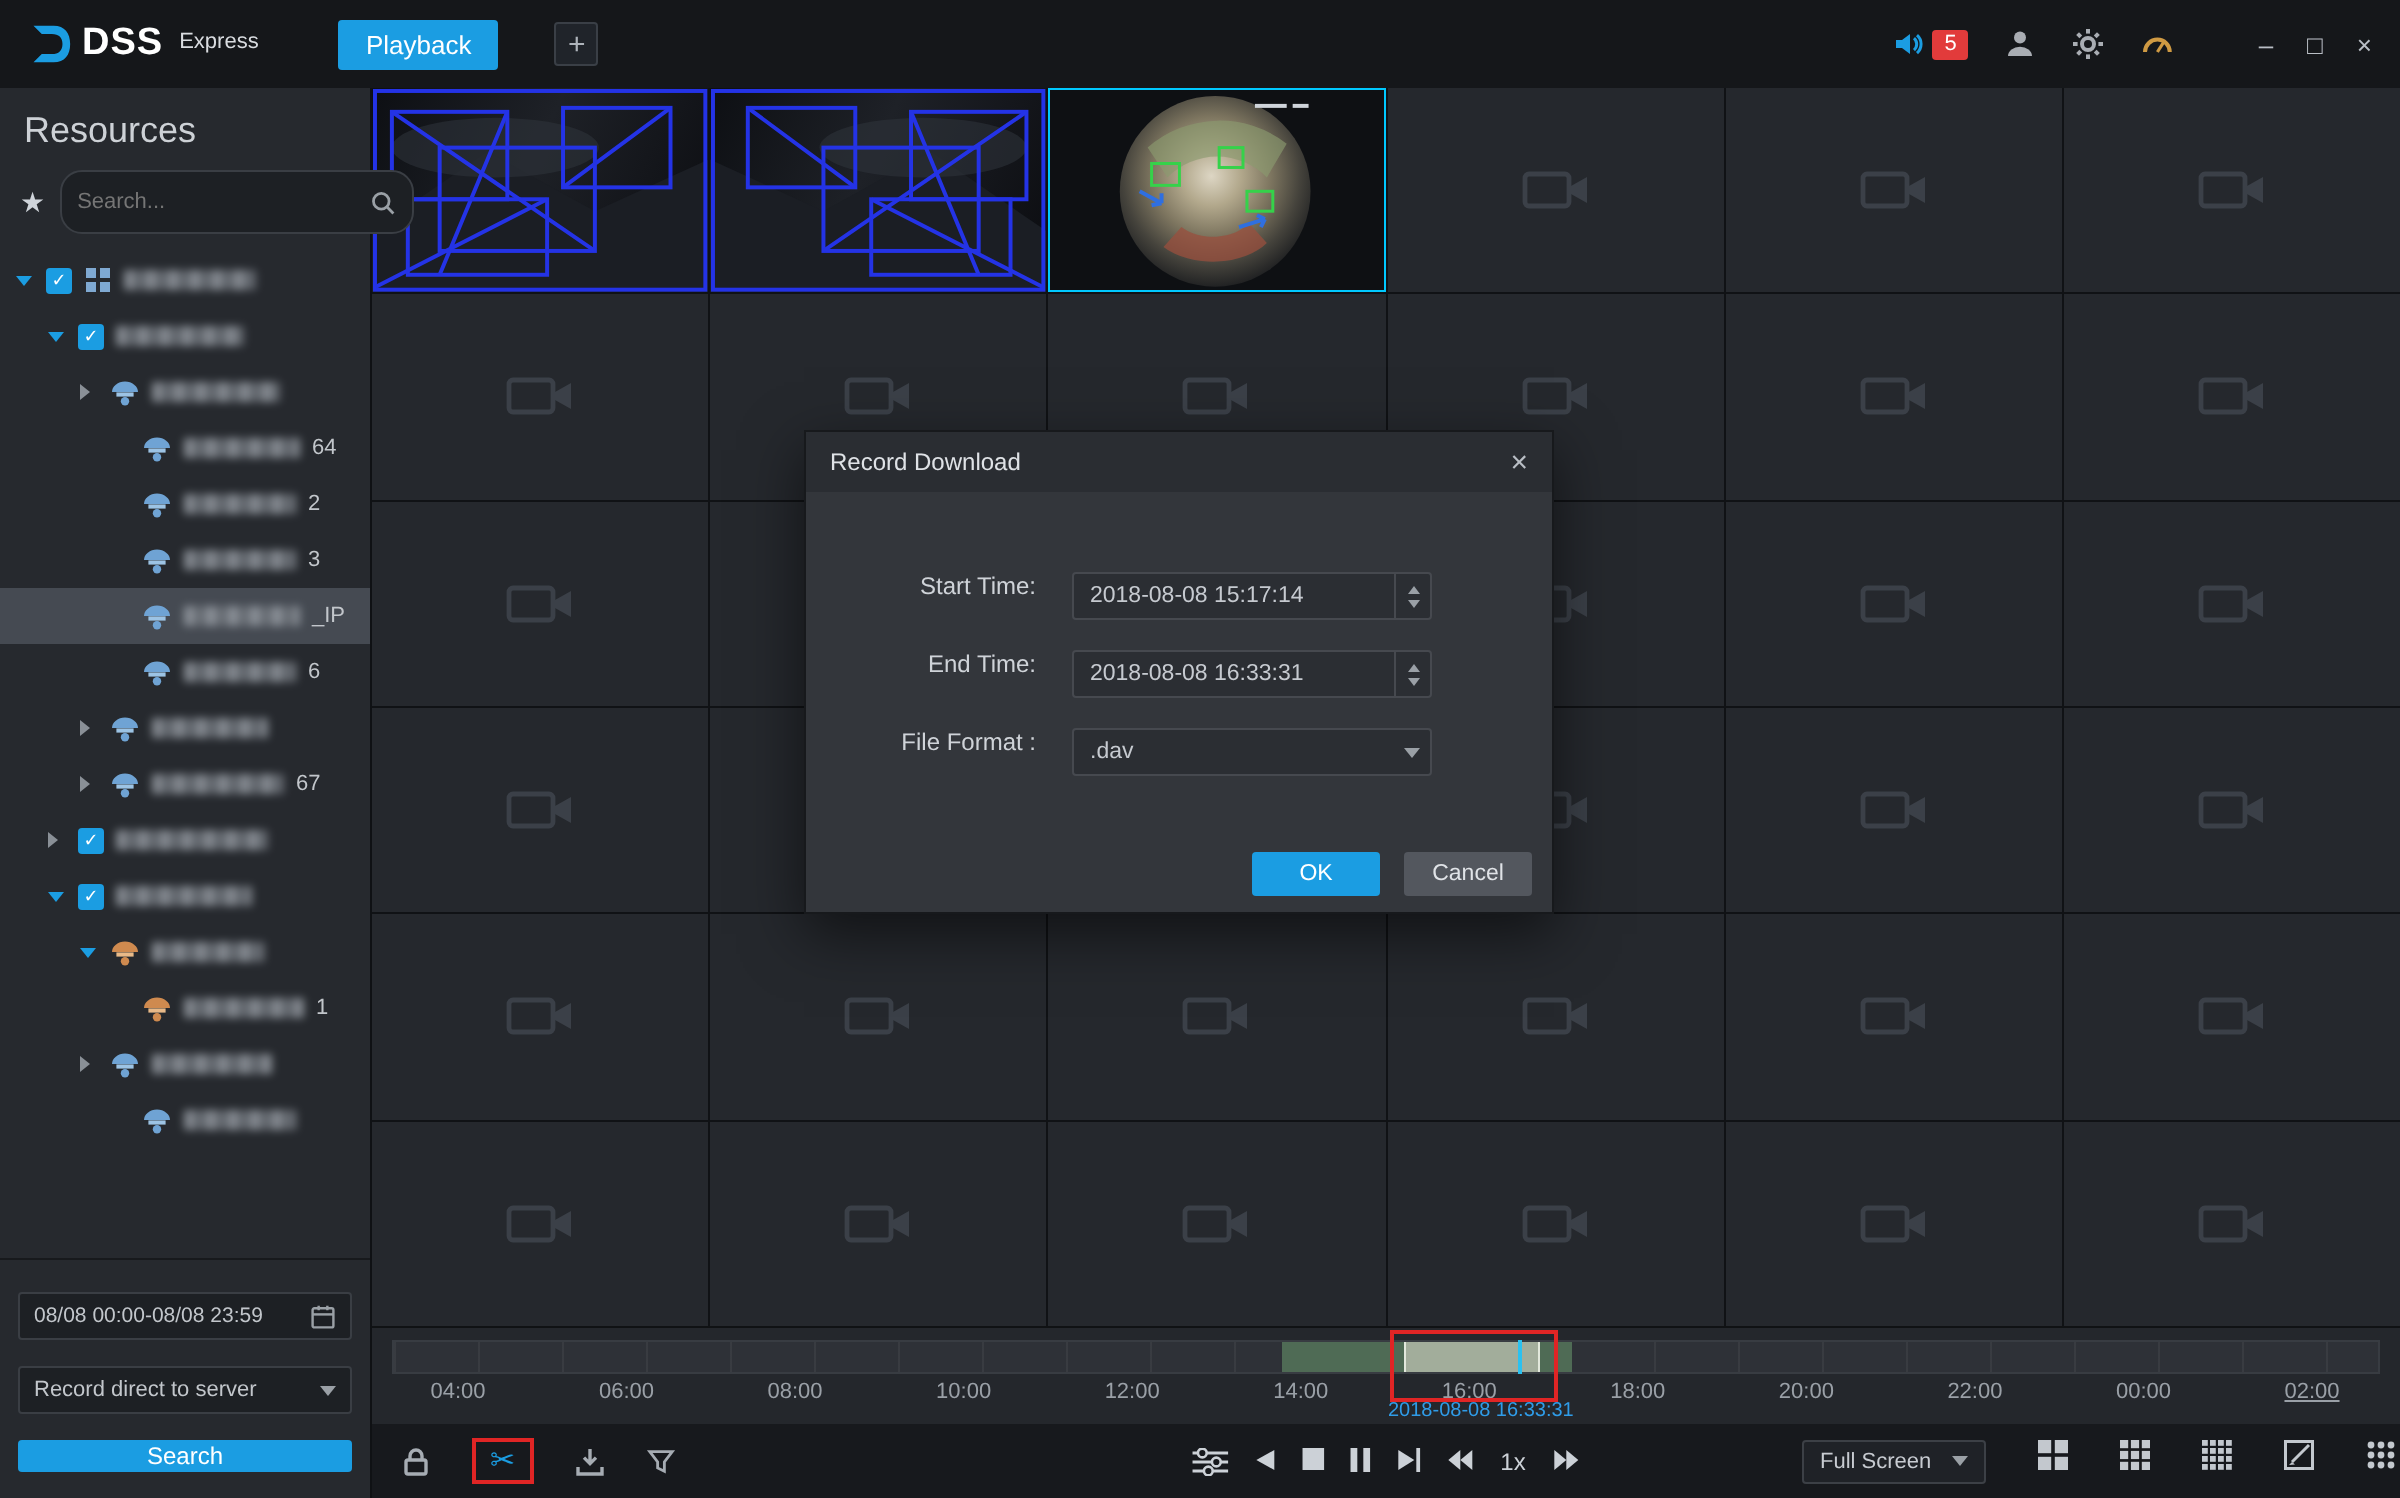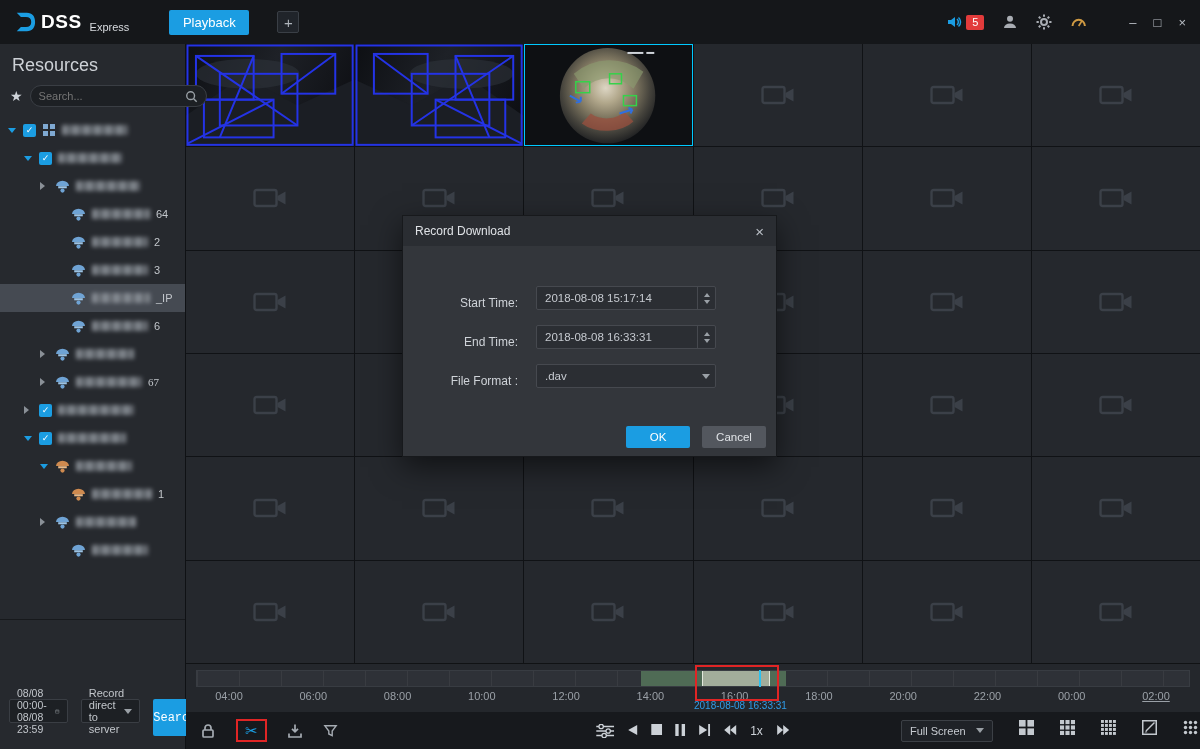--- a/index.html
+++ b/index.html
@@ -1,54 +1,54 @@
 <!DOCTYPE html>
 <html style="--accent: #1b9de2; --alert: #e02525; --cyan: #00c9ff; --green: #4f6b55;"><head>
 <meta charset="utf-8">
 <style>
   *{box-sizing:border-box;margin:0;padding:0}
   html,body{width:1200px;height:749px;overflow:hidden}
   body{font-family:"Liberation Sans",sans-serif;background:#17191d;color:#c9cdd2;position:relative}
 
   
   .topbar{position:absolute;left:0;top:0;width:1200px;height:44px;background:#15171a;display:flex;align-items:center;padding:0 14px;z-index:20}
-  .logo{display:flex;align-items:flex-end;gap:5px}
+  .logo{display:flex;align-items:flex-start;gap:5px}
   .brand{color:#fff;font-size:19px;font-weight:bold;letter-spacing:.5px}
   .brand-suffix{color:#d9dce0;font-size:11px;margin-left:3px;margin-top:4px}
   .tab{margin-left:40px;width:80px;height:25px;background:var(--accent);color:#fff;font-size:13px;display:flex;align-items:center;justify-content:center;border-radius:2px;cursor:pointer}
   .addtab{margin-left:28px;width:22px;height:22px;background:#20242a;border:1px solid #3a3f46;color:#aeb4bb;font-size:15px;display:flex;align-items:center;justify-content:center;border-radius:2px;cursor:pointer}
   .top-right{margin-left:auto;display:flex;align-items:center;gap:18px}
   .spk-group{display:flex;align-items:center;gap:4px}
   .badge{background:#e23b3b;color:#fff;font-size:11px;line-height:15px;padding:0 6px;border-radius:2px}
   .winbtns{display:flex;gap:17px;margin-left:24px;color:#b9bec5;font-size:13px}
   .winbtns span{cursor:pointer}
 
   
   .sidebar{position:absolute;left:0;top:44px;width:186px;height:705px;background:#26292e;border-right:1px solid #0f1114;display:flex;flex-direction:column;z-index:5}
   .res-title{padding:11px 12px 7px;font-size:18px;color:#cdd1d6}
   .search-row{display:flex;align-items:center;gap:7px;padding:2px 10px 9px}
   .star{font-size:14px;color:#cfd4da;line-height:1}
-  .searchbox{flex:1;height:22px;background:#1d2024;border:1px solid #3a3e44;border-radius:11px;display:flex;align-items:center;padding:0 8px;gap:4px}
+  .searchbox{flex:1;height:32px;background:#1d2024;border:1px solid #3a3e44;border-radius:11px;display:flex;align-items:center;padding:0 8px;gap:4px}
   .searchbox input{flex:1;background:transparent;border:none;outline:none;color:#9aa0a6;font-size:11px;font-family:"Liberation Sans",sans-serif;min-width:0}
   .tree{height:504px;overflow:hidden;border-bottom:1px solid #17191c}
   .trow{display:flex;align-items:center;gap:6px;height:28px;cursor:pointer}
   .trow.hl{background:#454a52}
   .arr{width:9px;flex:none}
   .arr.down{width:0;height:0;border-left:4px solid transparent;border-right:4px solid transparent;border-top:5px solid var(--accent);margin-right:1px}
   .arr.right{width:0;height:0;border-top:4px solid transparent;border-bottom:4px solid transparent;border-left:5px solid #8a9097;margin-right:4px}
   .cb{width:13px;height:13px;flex:none;background:var(--accent);border-radius:2px;color:#fff;font-size:9px;line-height:13px;text-align:center}
   .ticon{flex:none}
   .blur{display:inline-block;height:10px;border-radius:1px;background:repeating-linear-gradient(90deg,#9aa0a7 0 5px,#70757c 5px 11px);filter:blur(2px);opacity:.8}
   .sfx{font-size:11px;color:#c2c6cb;white-space:nowrap}
-  .side-bottom{margin-top:auto;padding:9px 9px 13px;display:flex;flex-direction:row;gap:13px}
+  .side-bottom{margin-top:auto;padding:9px 9px 13px;display:flex;flex-direction:column;gap:13px}
   .daterange,.dropdown{height:24px;background:#1d2024;border:1px solid #3a3e44;border-radius:2px;display:flex;align-items:center;justify-content:space-between;padding:0 7px;color:#c2c6cb;cursor:pointer}
   .daterange span{font-size:10.5px}
   .dropdown span{font-size:11px}
   .caret{width:0;height:0;border-left:4px solid transparent;border-right:4px solid transparent;border-top:5px solid #9aa0a6}
-  .search-btn{height:37px;background:var(--accent);border:none;border-radius:2px;color:#fff;font-size:12px;cursor:pointer;font-family:Liberation Mono, monospace}
+  .search-btn{height:16px;background:var(--accent);border:none;border-radius:2px;color:#fff;font-size:12px;cursor:pointer;font-family:Liberation Sans, sans-serif}
 
   
   .grid{position:absolute;left:186px;top:44px;width:1014px;height:619px;display:grid;grid-template-columns:repeat(6,1fr);grid-template-rows:repeat(6,1fr);gap:1px;background:#101215}
   .tile{background:#25282d;position:relative;display:flex;align-items:center;justify-content:center;overflow:hidden;cursor:pointer}
   .tile.video{background:linear-gradient(115deg,#0d0f13 0%,#1e2127 45%,#0b0c10 100%)}
   .tile.fish{background:#0e1013}
   .tile.selected{box-shadow:inset 0 0 0 1px var(--cyan)}
   .tile svg.fill{position:absolute;left:0;top:0;width:100%;height:100%}
 
   
@@ -72,21 +72,21 @@
   .speed{font-size:12px;color:#ccd1d7}
   .ctl-right{margin-left:auto;display:flex;gap:26px;padding-right:2px}
   .fs-select{width:92px;height:22px;border:1px solid #3c4046;background:#1f2227;display:flex;align-items:center;justify-content:space-between;padding:0 8px;font-size:11px;color:#c7cbd1;border-radius:2px;cursor:pointer}
   .ctl-right svg,.ctl-left svg,.ctl-center svg{display:block;cursor:pointer}
 
   
   .dialog{position:absolute;left:402px;top:215px;width:375px;height:242px;background:#33363b;border:1px solid #17191c;box-shadow:0 10px 28px rgba(0,0,0,.55);z-index:30}
   .dlg-head{height:30px;background:#2a2d32;display:flex;align-items:center;padding:0 12px;font-size:12px;color:#dfe2e6}
   .dlg-x{margin-left:auto;font-size:15px;color:#b9bec5;cursor:pointer}
   .dlg-body{padding-top:40px}
-  .frow{display:flex;align-items:flex-end;margin-bottom:15px}
+  .frow{display:flex;align-items:flex-start;margin-bottom:15px}
   .frow label{width:133px;text-align:right;padding-right:18px;font-size:12px;color:#cfd3d8}
   .field{width:180px;height:24px;background:#2b2e33;border:1px solid #46494f;border-radius:2px;display:flex;align-items:center;padding:0 0 0 8px;font-size:11.5px;color:#c6cad0;cursor:pointer}
   .field .val{flex:1}
   .spin{width:18px;height:100%;border-left:1px solid #46494f;display:flex;flex-direction:column;align-items:center;justify-content:center;gap:3px}
   .spin i{display:block;width:0;height:0;border-left:3.5px solid transparent;border-right:3.5px solid transparent}
   .spin .up{border-bottom:4px solid #9aa0a6}
   .spin .dn{border-top:4px solid #9aa0a6}
   .selcaret{width:18px;display:flex;align-items:center;justify-content:center}
   .btnrow{position:absolute;right:10px;bottom:8px;display:flex;gap:12px}
   .btnrow button{width:64px;height:22px;border:none;border-radius:2px;font-size:11.5px;cursor:pointer;font-family:"Liberation Sans",sans-serif}
@@ -235,21 +235,21 @@
       </div>
       <div class="trow" style="padding-left: 40px;">
         <span class="arr right"></span>
         <svg class="ticon" width="15" height="13" viewBox="0 0 15 13">
           <path d="M1 6 a6.5 5.2 0 0 1 13 0 Z" fill="#6fa3d4"></path>
           <rect x="3.2" y="6.2" width="8.6" height="2.1" fill="#9cc3e4"></rect>
           <circle cx="7.5" cy="10.6" r="2.1" fill="#6fa3d4"></circle>
         </svg>
         <span class="blur" style="width:58px"></span>
       </div>
-      <div class="trow" style="padding-left: 40px; font-family: Liberation Serif, serif;">
+      <div class="trow" style="padding-left: 40px;">
         <span class="arr right"></span>
         <svg class="ticon" width="15" height="13" viewBox="0 0 15 13">
           <path d="M1 6 a6.5 5.2 0 0 1 13 0 Z" fill="#6fa3d4"></path>
           <rect x="3.2" y="6.2" width="8.6" height="2.1" fill="#9cc3e4"></rect>
           <circle cx="7.5" cy="10.6" r="2.1" fill="#6fa3d4"></circle>
         </svg>
         <span class="blur" style="width:66px"></span>
         <span class="sfx">67</span>
       </div>
       <div class="trow" style="padding-left: 24px;">

